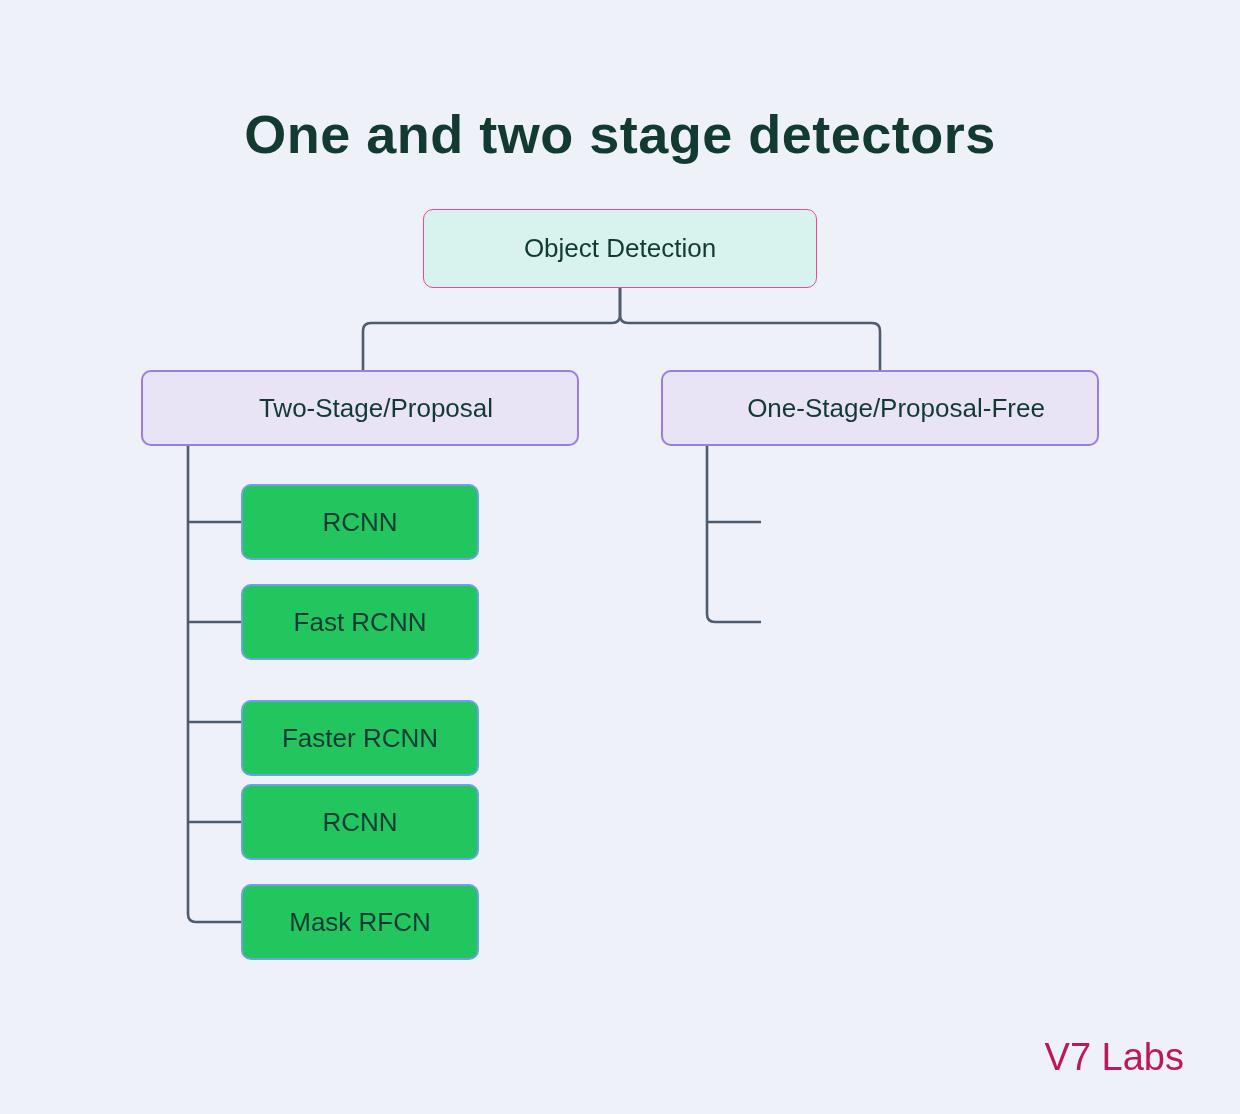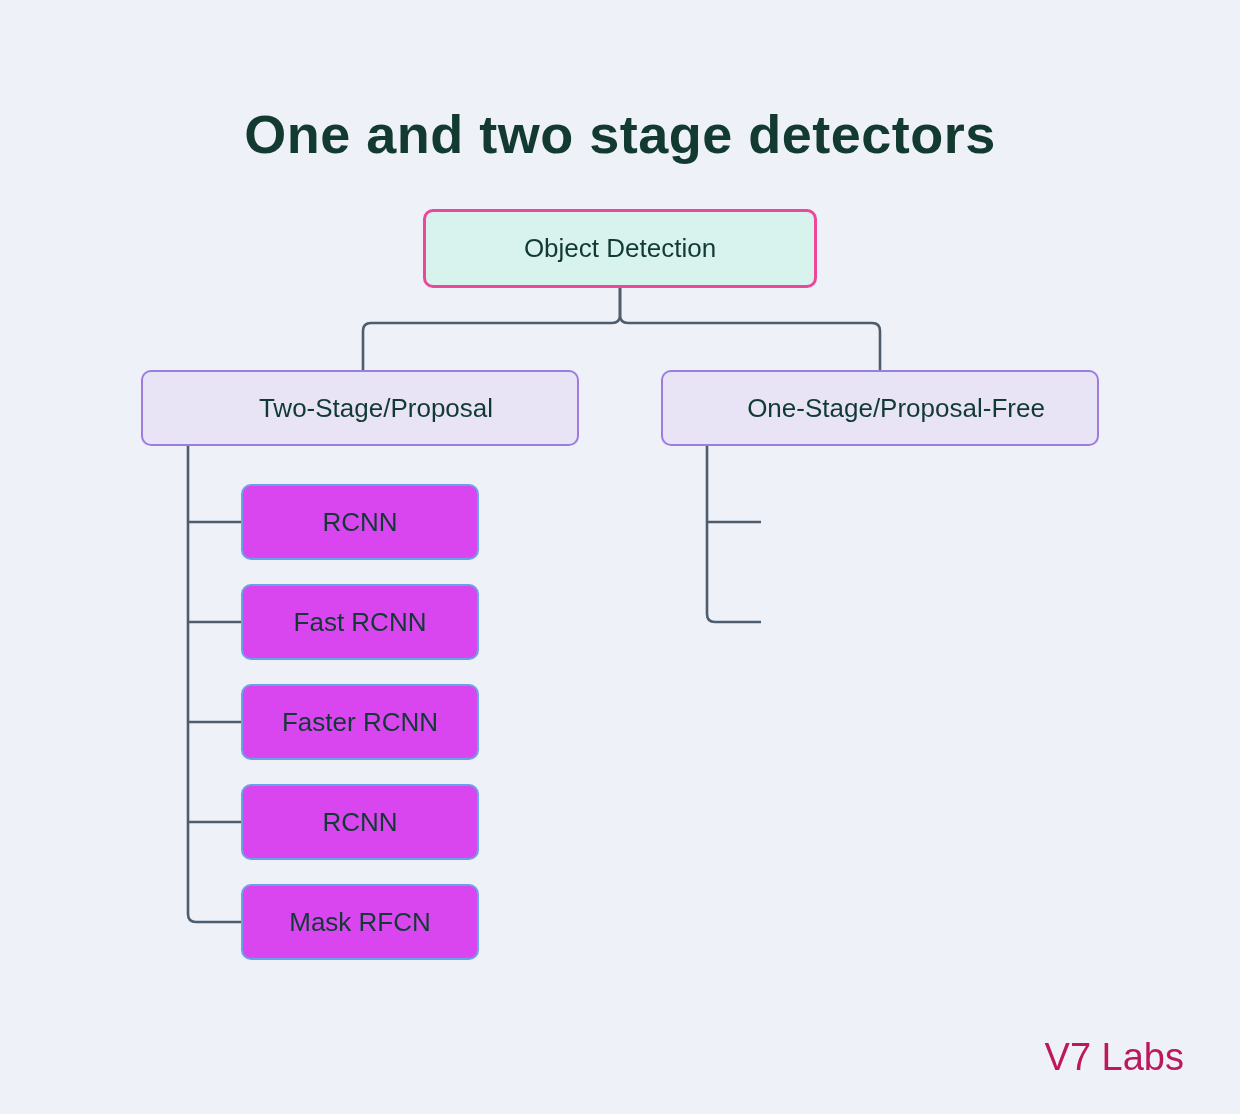--- a/index.html
+++ b/index.html
@@ -52,37 +52,37 @@
     font-size: 26px;
     color: #123a35;
     text-align: center;
   }
   .node-root {
     left: 423px;
     top: 209px;
     width: 394px;
     height: 79px;
     background: #d8f2ee;
-    border: 3px solid #ec4899;
+    border: 1px solid #ec4899;
   }
   .node-branch {
     top: 370px;
     width: 438px;
     height: 76px;
     background: #e8e4f6;
     border: 2px solid #9d7ce2;
     padding-left: 32px;
   }
   .node-branch.left  { left: 141px; }
   .node-branch.right { left: 661px; }
   .node-leaf-blue {
     left: 241px;
     width: 238px;
     height: 76px;
-    background: #d946ef;
+    background: #22c55e;
     border: 2px solid #68a3e8;
   }
   .node-leaf-orange {
     left: 761px;
     width: 238px;
     height: 77px;
     background: #f4ca9e;
     border: 2px solid #e8913e;
   }
   .watermark {
@@ -119,21 +119,21 @@
   <div class="node node-root">Object Detection</div>
 
   <div class="node node-branch left">Two-Stage/Proposal</div>
 
   <div class="node node-branch right">One-Stage/Proposal-Free</div>
 
   <div class="node node-leaf-blue" style="top:484px">RCNN</div>
 
   <div class="node node-leaf-blue" style="top:584px">Fast RCNN</div>
 
-  <div class="node node-leaf-blue" style="top:684px">Faster RCNN</div>
+  <div class="node node-leaf-blue" style="top:700px">Faster RCNN</div>
 
   <div class="node node-leaf-blue" style="top:784px">RCNN</div>
 
   <div class="node node-leaf-blue" style="top:884px">Mask RFCN</div>
 
 
 
   <div class="watermark">V7 Labs</div>
 
 </div>

